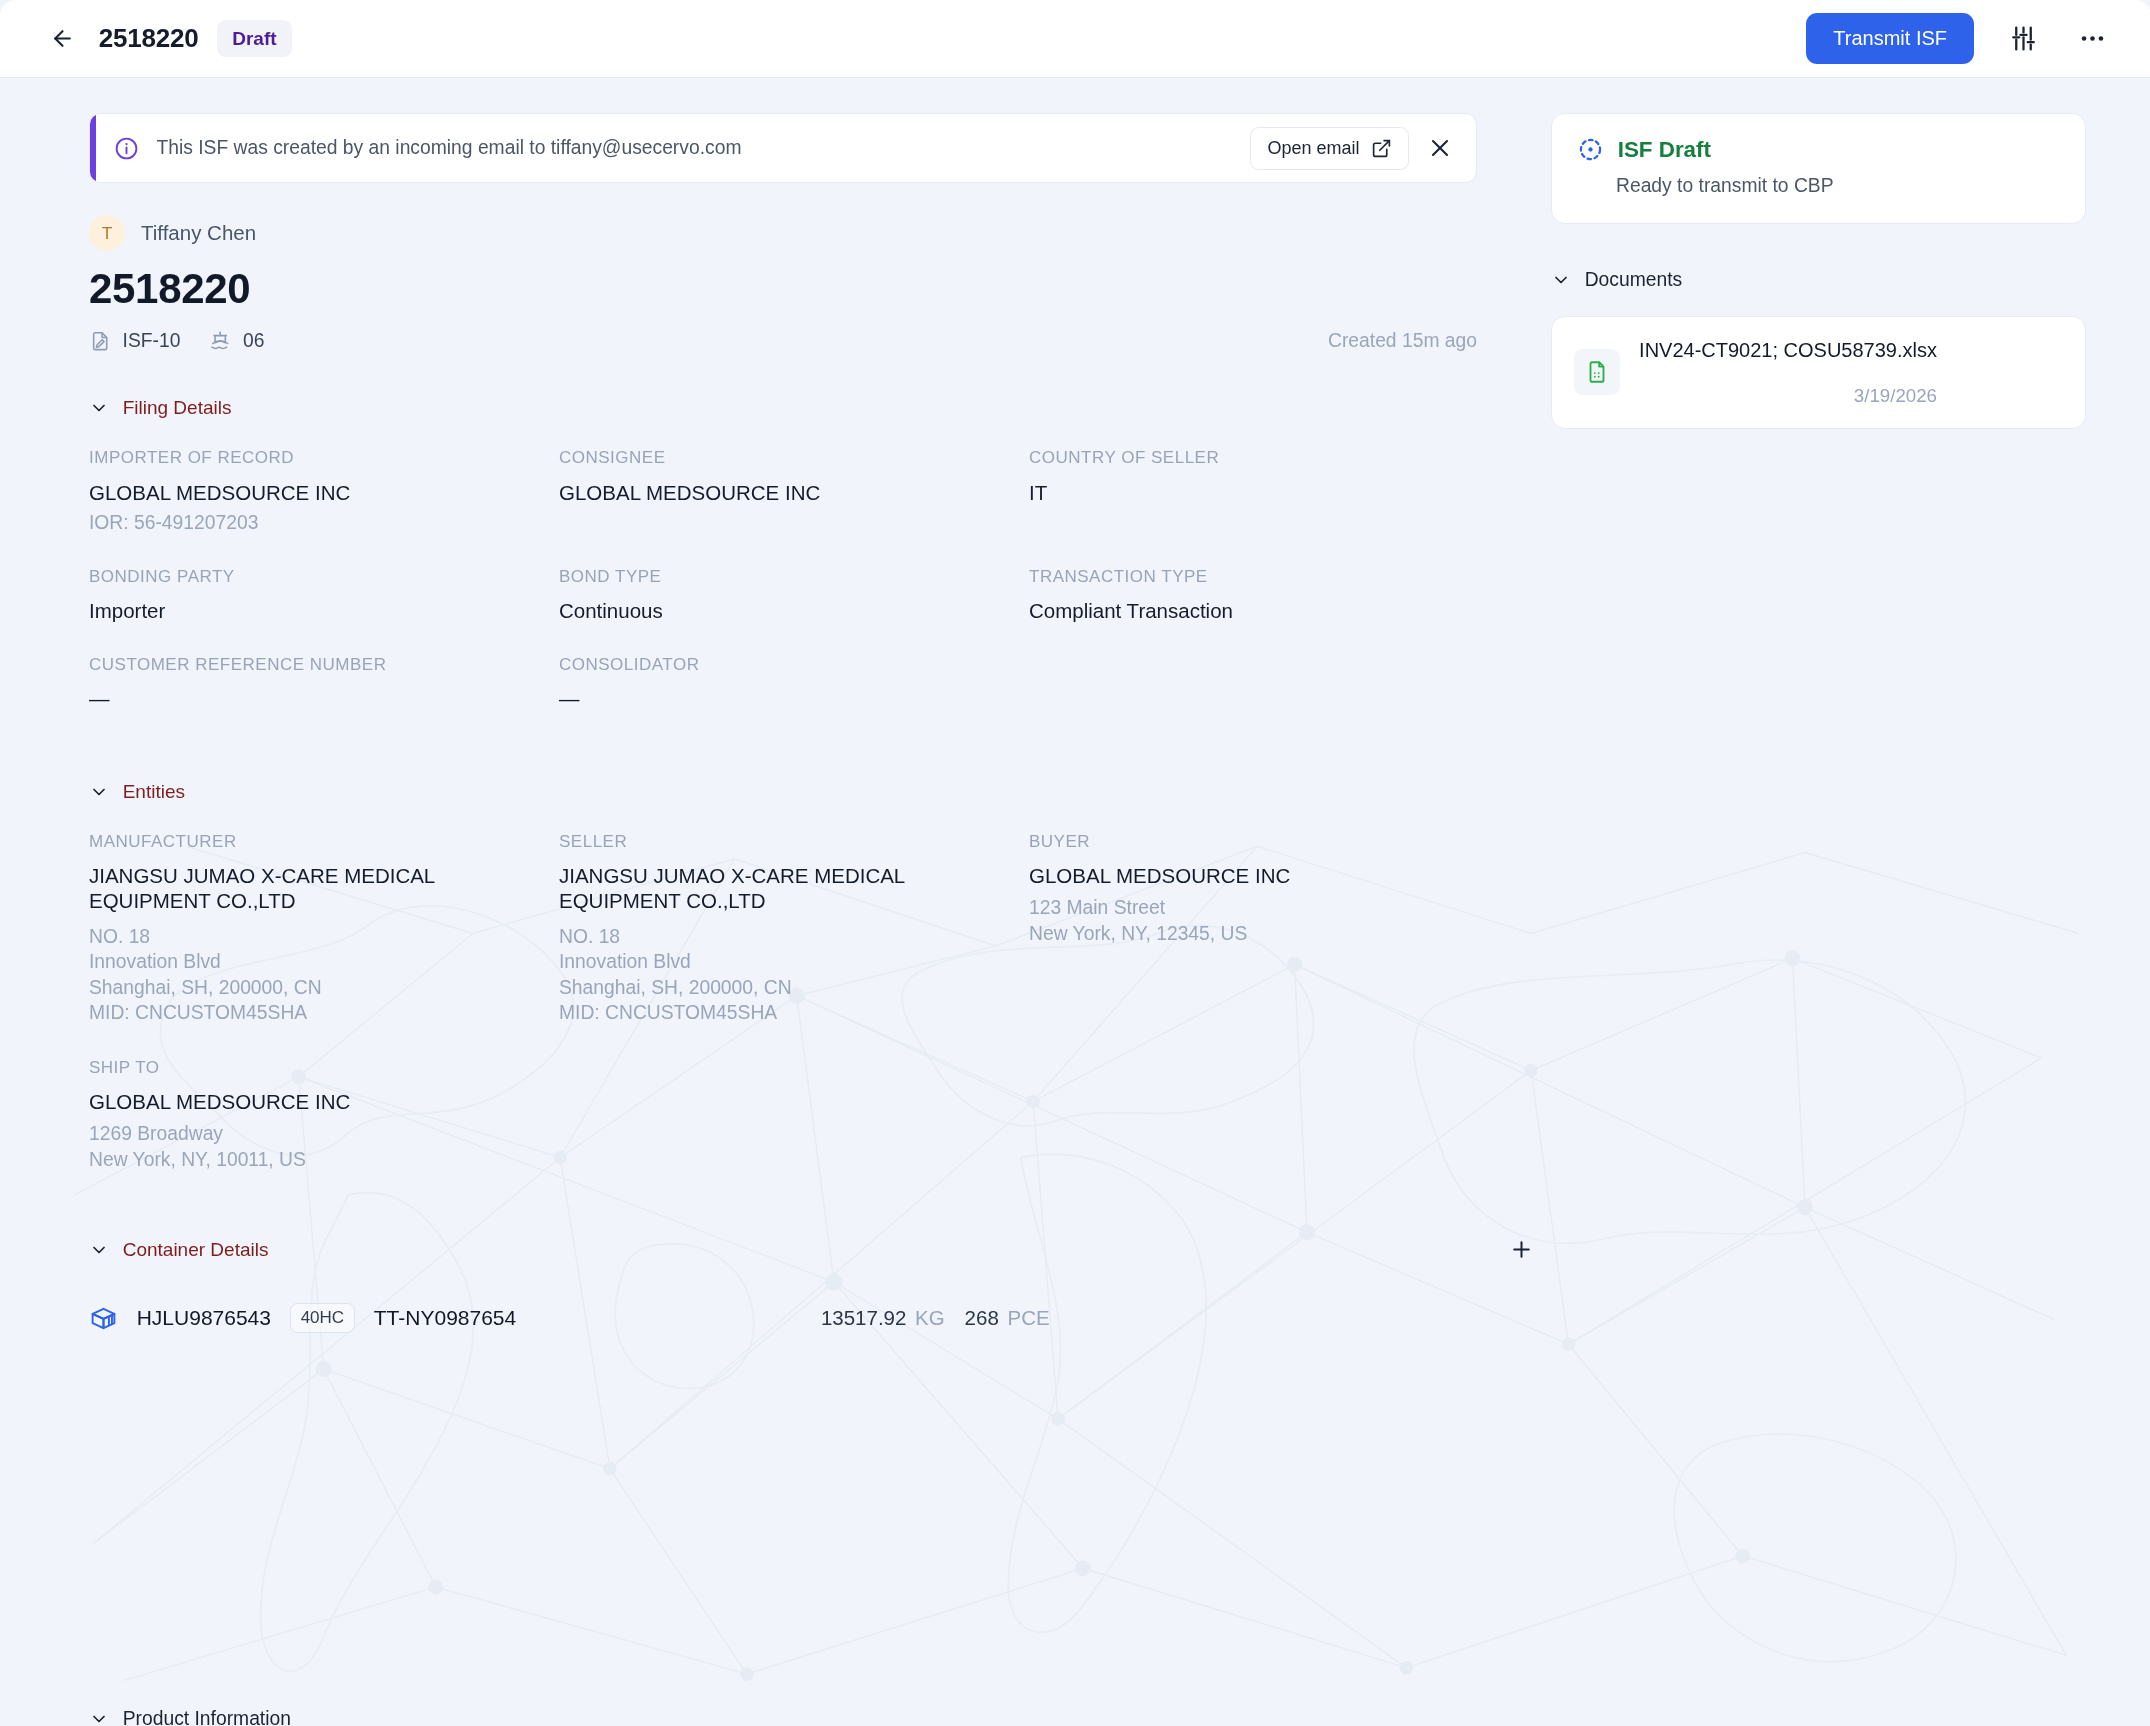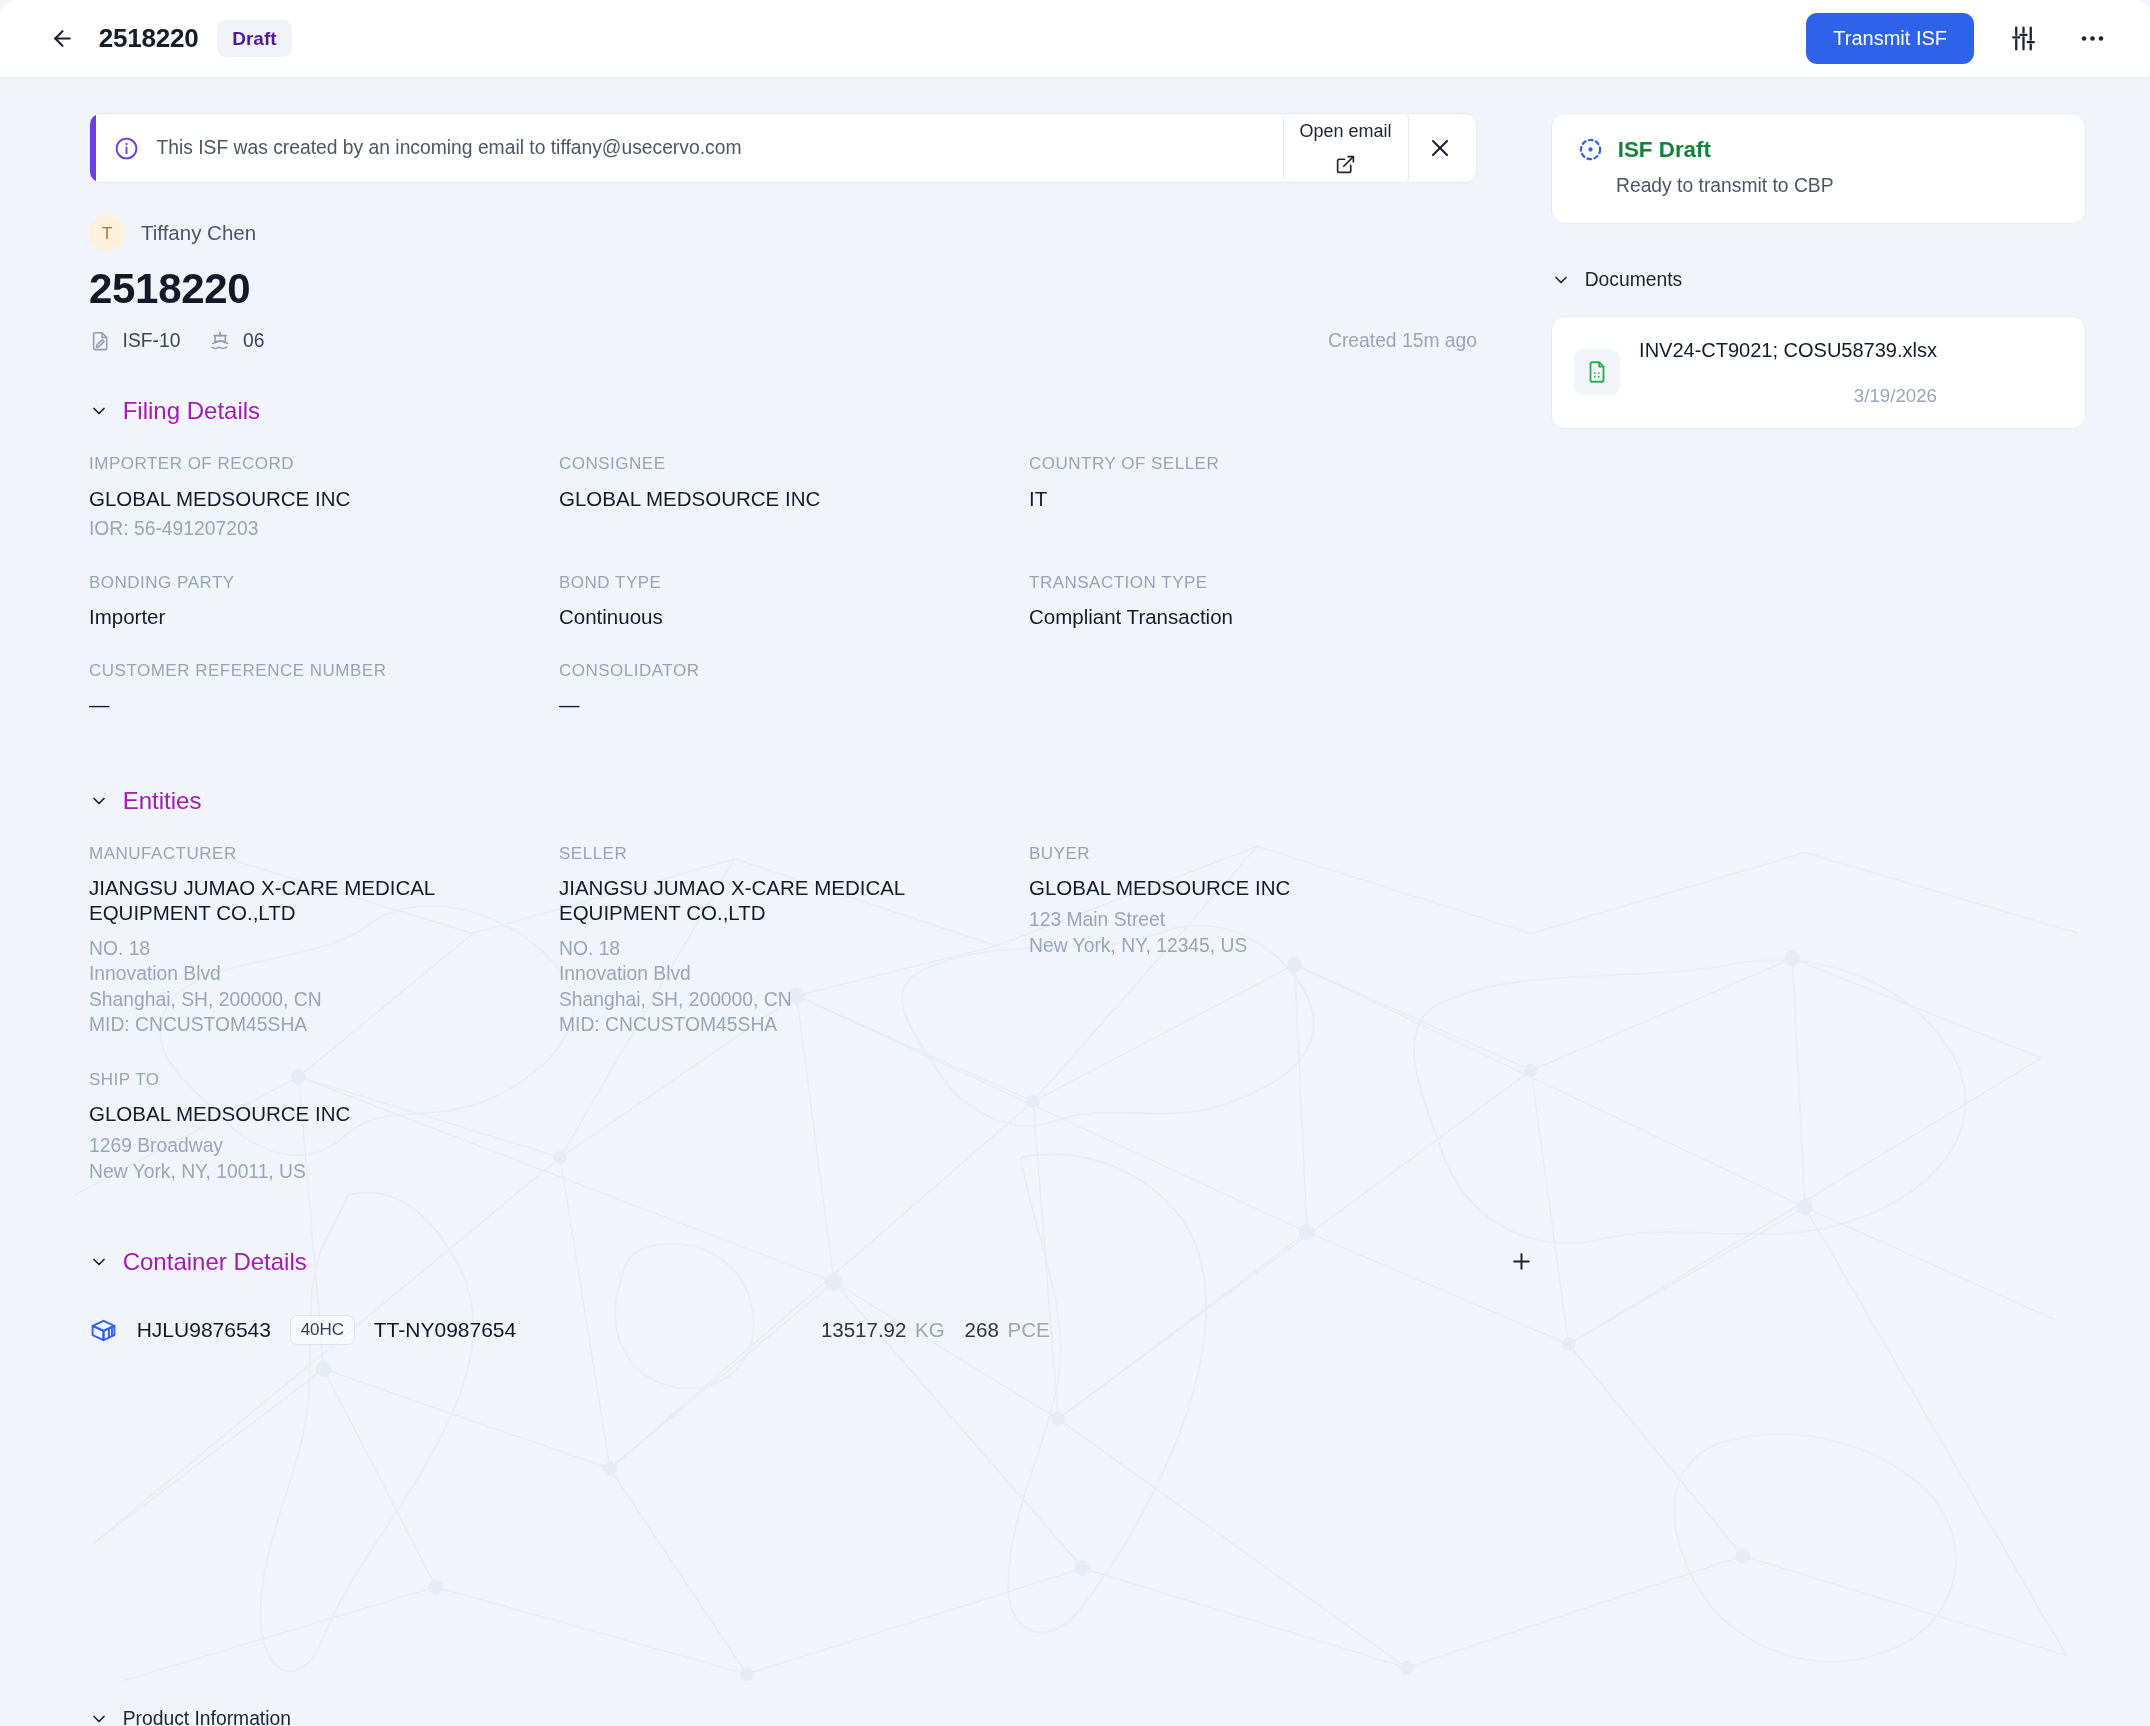--- a/index.html
+++ b/index.html
@@ -149,21 +149,20 @@
   #open-email-btn {
     display: flex; align-items: center; gap: 11.2px;
     border: 1.2px solid #e3e8f1;
     border-radius: 8.7px;
     padding: 10px 16px;
     background: #ffffff;
     cursor: pointer;
     font-size: 18px;
     color: #1d2433;
     font-family: "Liberation Sans", sans-serif;
-    flex-direction: column;
   }
   #banner-close {
     width: 35px; height: 35px;
     display: flex; align-items: center; justify-content: center;
     cursor: pointer;
   }
 
   
   #author-row {
     margin: 32px 0 0 80px;
@@ -207,23 +206,23 @@
     font-size: 19.3px;
     color: #9aa5ba;
   }
 
   
   .section-head {
     margin: 0 0 0 80px;
     display: flex;
     align-items: center;
     gap: 13.7px;
-    font-size: 24px;
+    font-size: 19px;
     font-weight: 500;
-    color: #a21caf;
+    color: #7f1d1d;
     cursor: pointer;
     width: fit-content;
   }
   .section-head-row {
     display: flex;
     align-items: center;
     width: 1450px;
   }
   .add-btn {
     margin-left: auto;

